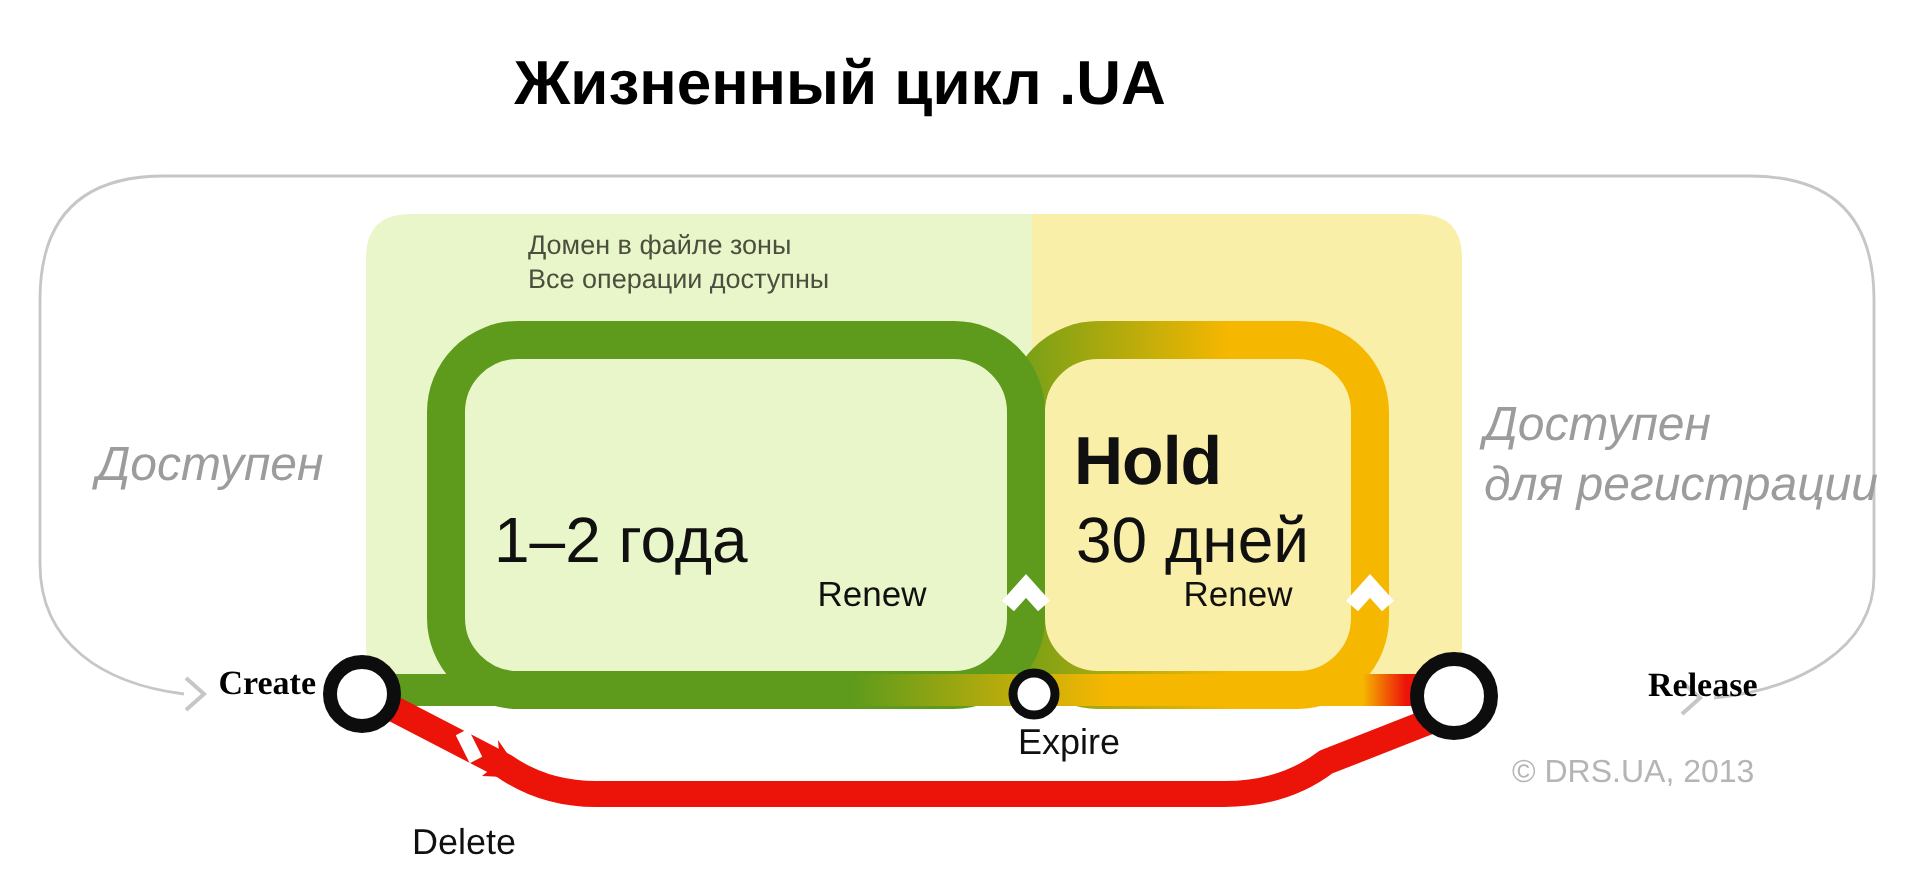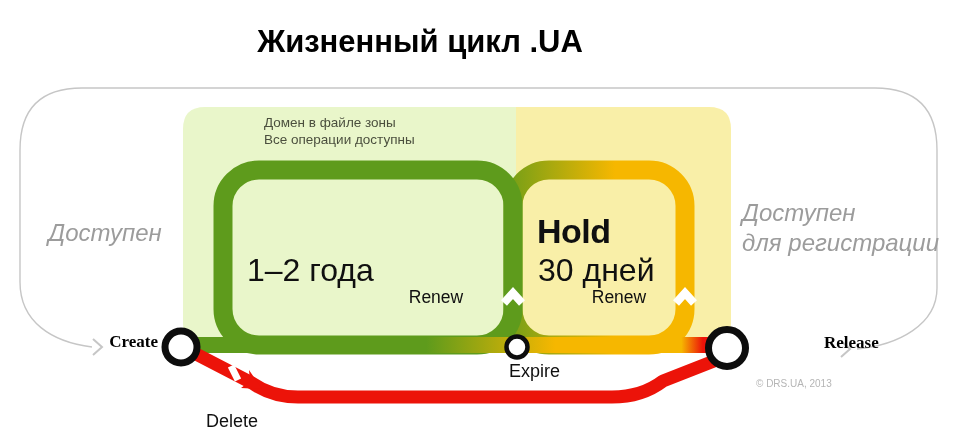--- a/index.html
+++ b/index.html
@@ -15,21 +15,21 @@
     font-size:31px; font-weight:700; color:#000;
   }
   .caption { font-size:13.5px; line-height:17px; color:var(--caption-text,#4b4f3e); }
   .caption .em { color:var(--em-text,#e05c12); font-style:italic; }
   .state { font-size:34px; font-weight:700; color:#101010; letter-spacing:-0.5px; }
   .dur   { font-size:32px; color:#101010; }
   .renew { font-size:17.5px; color:#101010; text-align:center; }
   .gray-it { font-size:24px; font-style:italic; color:var(--gray-text,#9c9c9c); line-height:30px; }
   .event-big { font-size:17px; font-weight:700; color:#000;font-family:Liberation Serif, serif; }
   .event-small { font-size:18px; color:#101010; }
-  .copy { font-size:10px; color:var(--copyright-text,#b5b5b5); }
+  .copy { font-size:16px; color:var(--copyright-text,#b5b5b5); }
 </style>
 </head>
 <body>
 
 <div id="stage">
 
   <svg width="960" height="447" viewBox="0 0 960 447">
     <defs>
       <linearGradient id="gradYellowLoop" gradientUnits="userSpaceOnUse" x1="490" y1="0" x2="615" y2="0">
         <stop offset="0" style="stop-color:var(--green,#5e9b1c)"></stop>

